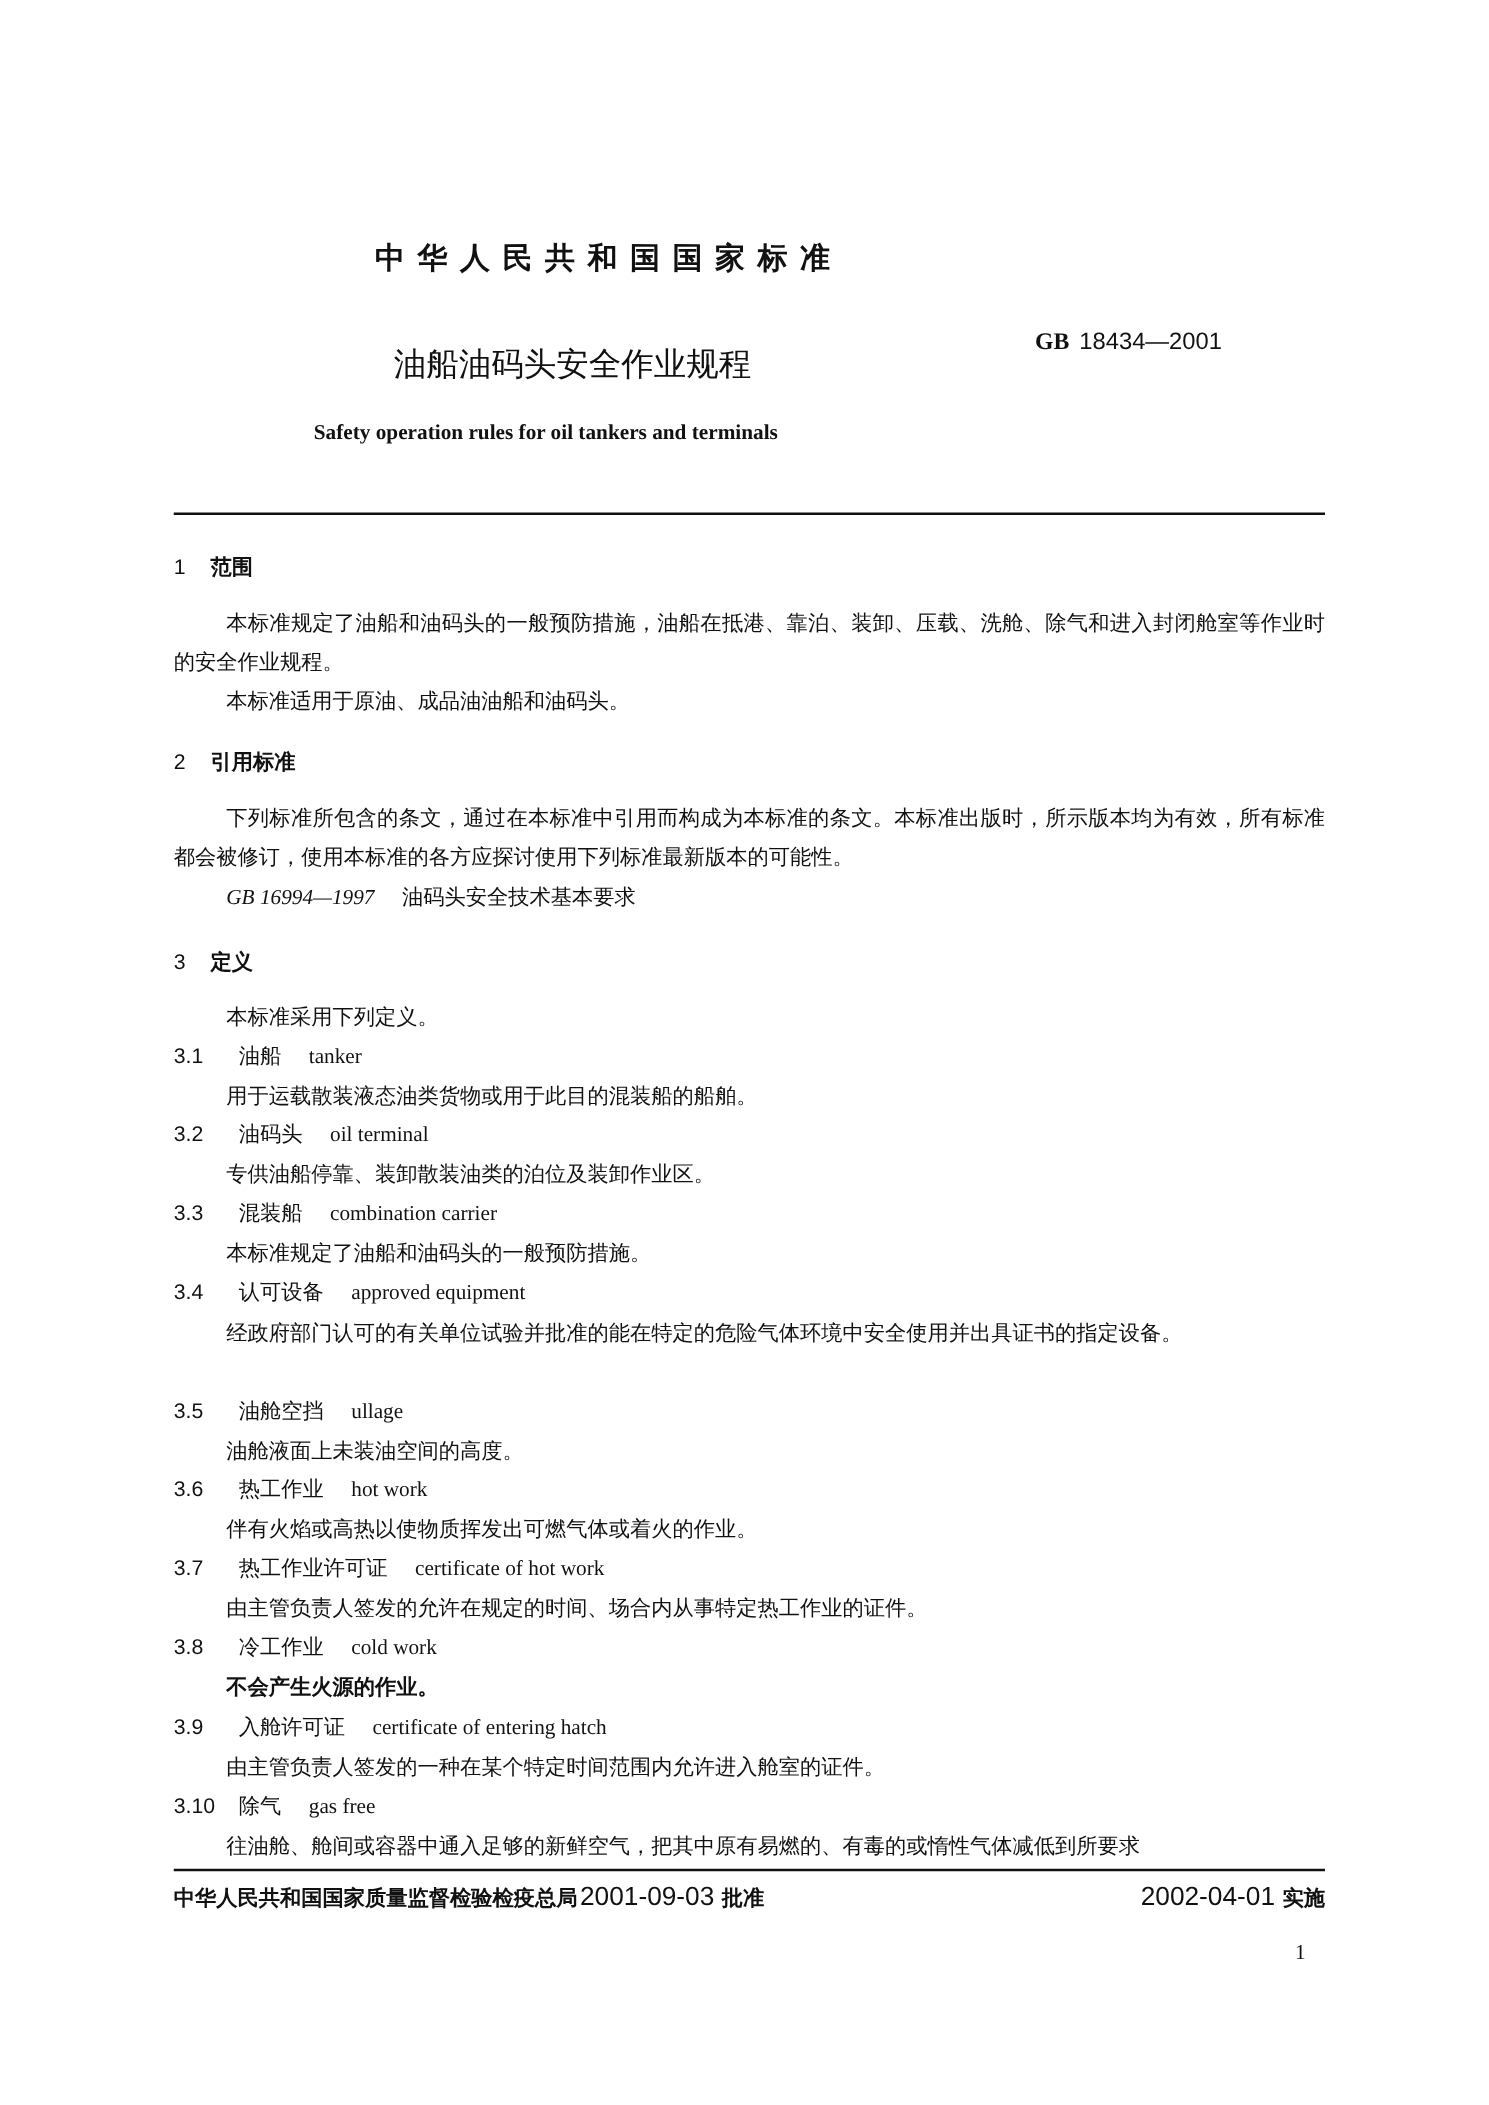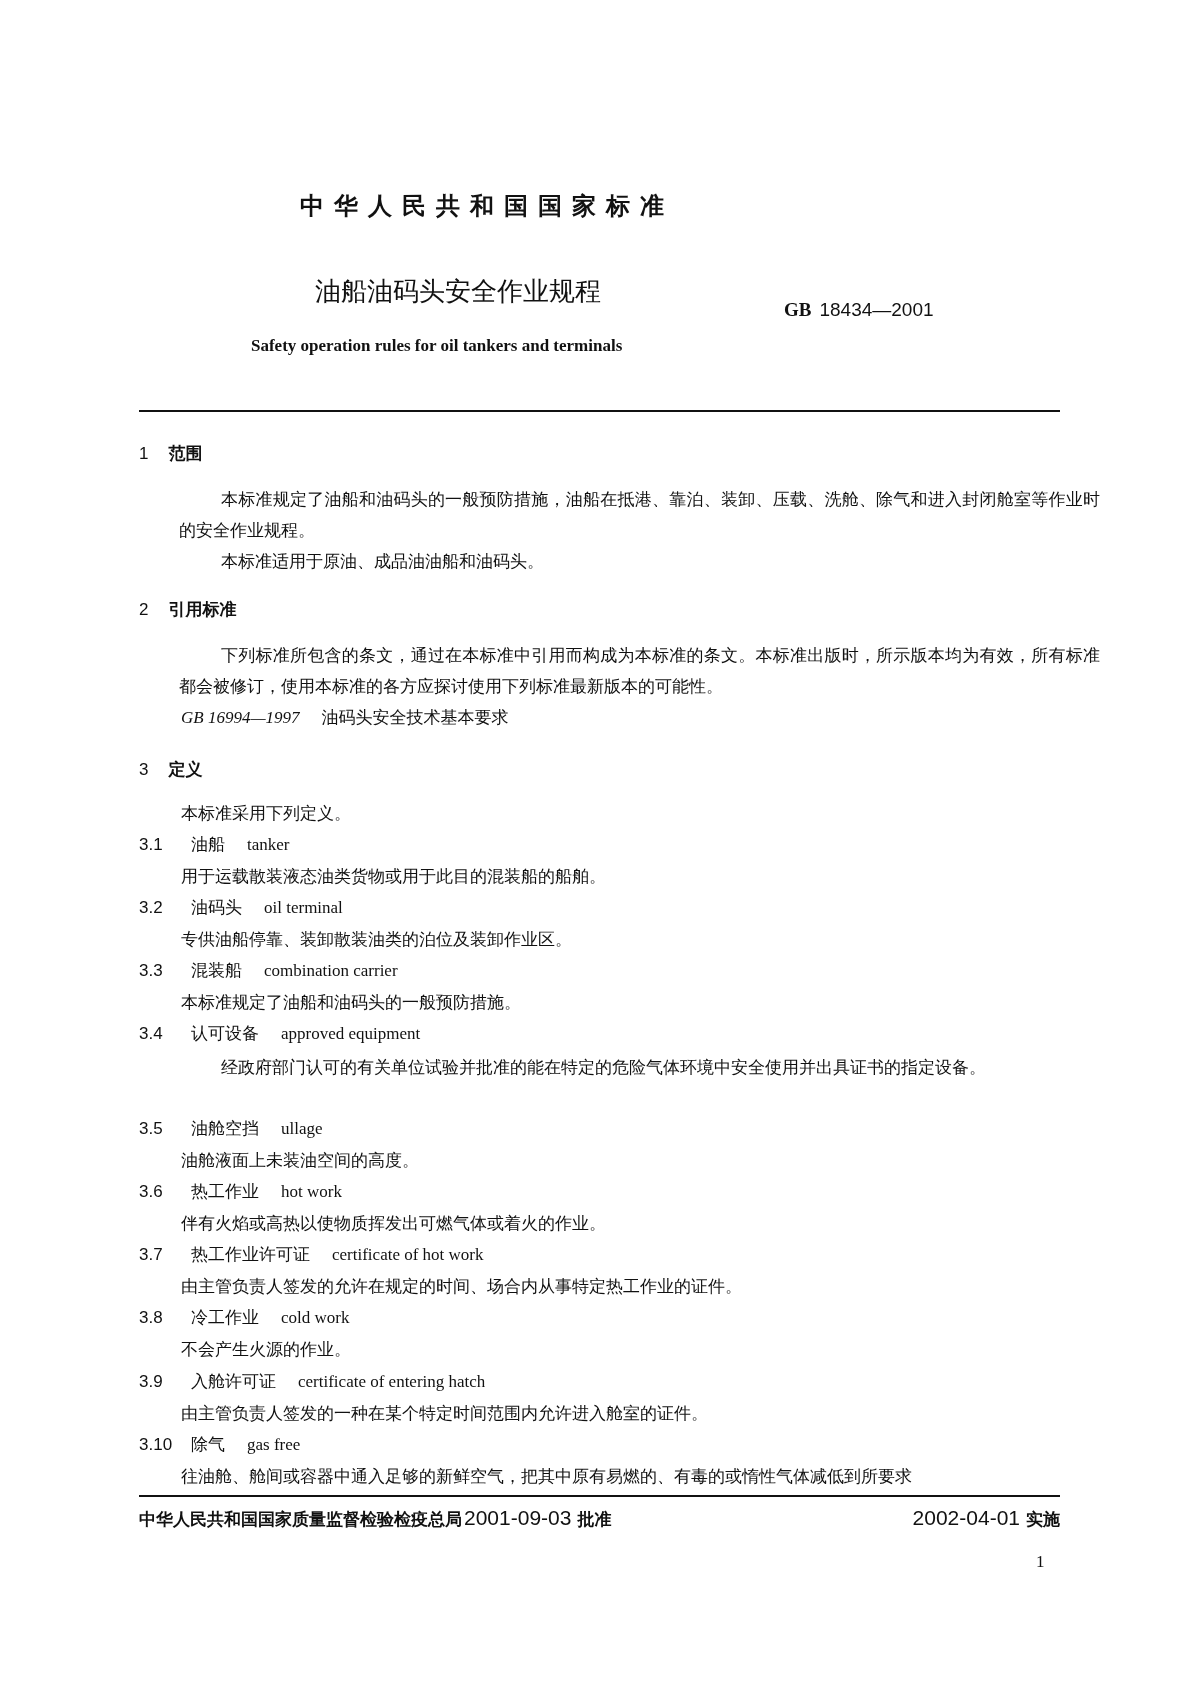--- a/index.html
+++ b/index.html
@@ -6,40 +6,40 @@
     body {
       width: 1191px; height: 1684px; position: relative; overflow: hidden;
       font-family: "DejaVu Serif", "Liberation Serif", serif;
       color: #111111;
     }
     .abs { position: absolute; white-space: nowrap; }
     .national {
       left: 300px; top: 190px; font-size: 24px; letter-spacing: 10px;
       font-family: "DejaVu Sans", "Liberation Sans", sans-serif; font-weight: bold;
     }
-    .std-code { left: 784px; top: 262px; font-size: 19px; margin-top: 36px; }
+    .std-code { left: 828px; top: 262px; font-size: 19px; }
     .std-code .gb { font-family: "Liberation Serif", serif; font-weight: bold; margin-right: 8px; }
     .std-code .num { font-family: "Liberation Sans", sans-serif; }
     .title-cn {
       left: 315px; top: 274px; font-size: 26px;
       font-family: "DejaVu Sans", "Liberation Sans", sans-serif;
     }
     .title-en {
       left: 251px; top: 336px; font-size: 17px; font-weight: bold;
       font-family: "Liberation Serif", serif;
     }
     .rule { position: absolute; left: 139px; width: 921px; height: 2px; background: #111; }
     .sec-head {
       left: 139px; font-size: 17px; font-weight: bold;
       font-family: "DejaVu Sans", "Liberation Sans", sans-serif;
     }
     .sec-head .n { font-weight: normal; margin-right: 20px; font-family: "Liberation Sans", sans-serif; }
     .para {
       left: 139px; width: 921px; font-size: 17px; line-height: 31px; white-space: normal;
-      text-indent: 42px; text-align: justify; margin-left: 40px;
+      text-indent: 42px; text-align: justify;
     }
     .line { font-size: 17px; }
     .ind { left: 181px; }
     .term { left: 139px; font-size: 17px; }
     .term .n { font-family: "Liberation Sans", sans-serif; display: inline-block; width: 52px; }
     .term .cn { margin-right: 22px; }
     .term .en { font-family: "Liberation Serif", serif; }
     .footer-left {
       left: 139px; top: 1506px; font-size: 17px; font-weight: bold;
       font-family: "DejaVu Sans", "Liberation Sans", sans-serif;
@@ -112,21 +112,21 @@
 <div class="abs line ind" style="top:1212px;">伴有火焰或高热以使物质挥发出可燃气体或着火的作业。</div>
 
 <div class="abs term" style="top:1243px;">
   <span class="n">3.7</span><span class="cn">热工作业许可证</span><span class="en">certificate of hot work</span>
 </div>
 <div class="abs line ind" style="top:1275px;">由主管负责人签发的允许在规定的时间、场合内从事特定热工作业的证件。</div>
 
 <div class="abs term" style="top:1306px;">
   <span class="n">3.8</span><span class="cn">冷工作业</span><span class="en">cold work</span>
 </div>
-<div class="abs line ind" style="top:1338px;">不会产生火源的作业。</div>
+<div class="abs line ind" style="top:1338px;font-weight:bold;">不会产生火源的作业。</div>
 
 <div class="abs term" style="top:1370px;">
   <span class="n">3.9</span><span class="cn">入舱许可证</span><span class="en">certificate of entering hatch</span>
 </div>
 <div class="abs line ind" style="top:1402px;">由主管负责人签发的一种在某个特定时间范围内允许进入舱室的证件。</div>
 
 <div class="abs term" style="top:1433px;">
   <span class="n">3.10</span><span class="cn">除气</span><span class="en">gas free</span>
 </div>
 <div class="abs line ind" style="top:1465px;">往油舱、舱间或容器中通入足够的新鲜空气，把其中原有易燃的、有毒的或惰性气体减低到所要求</div>

